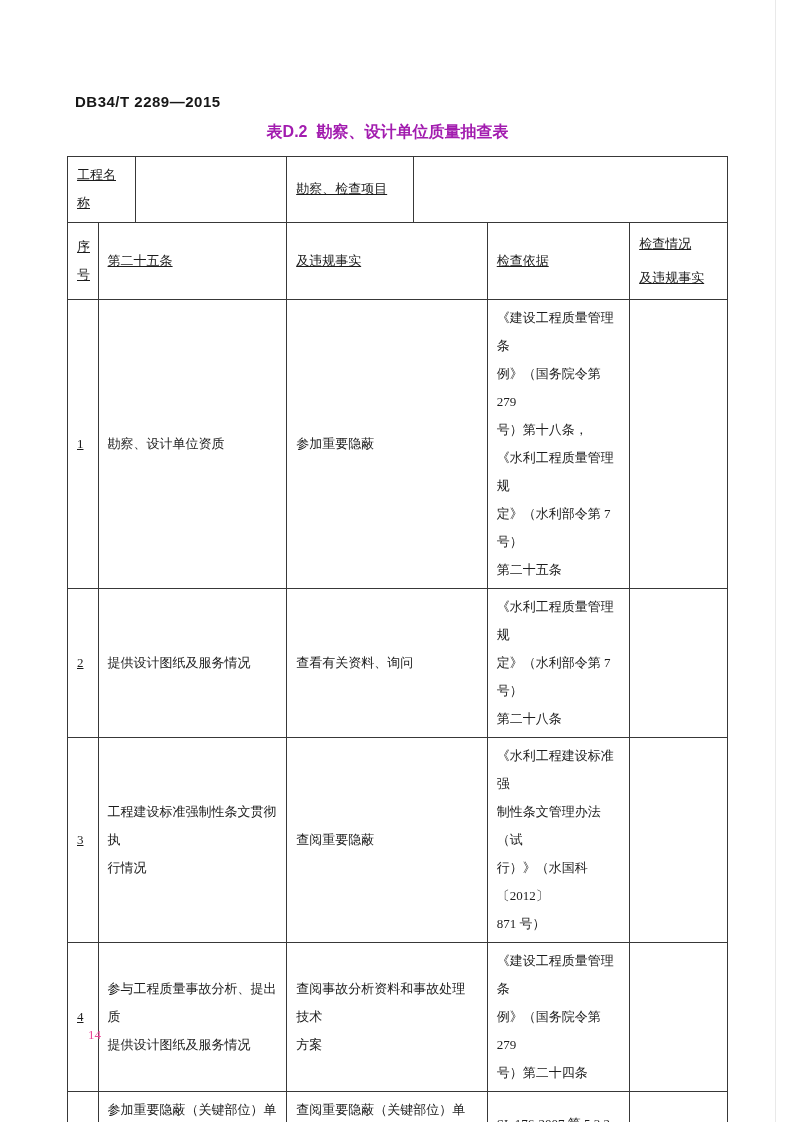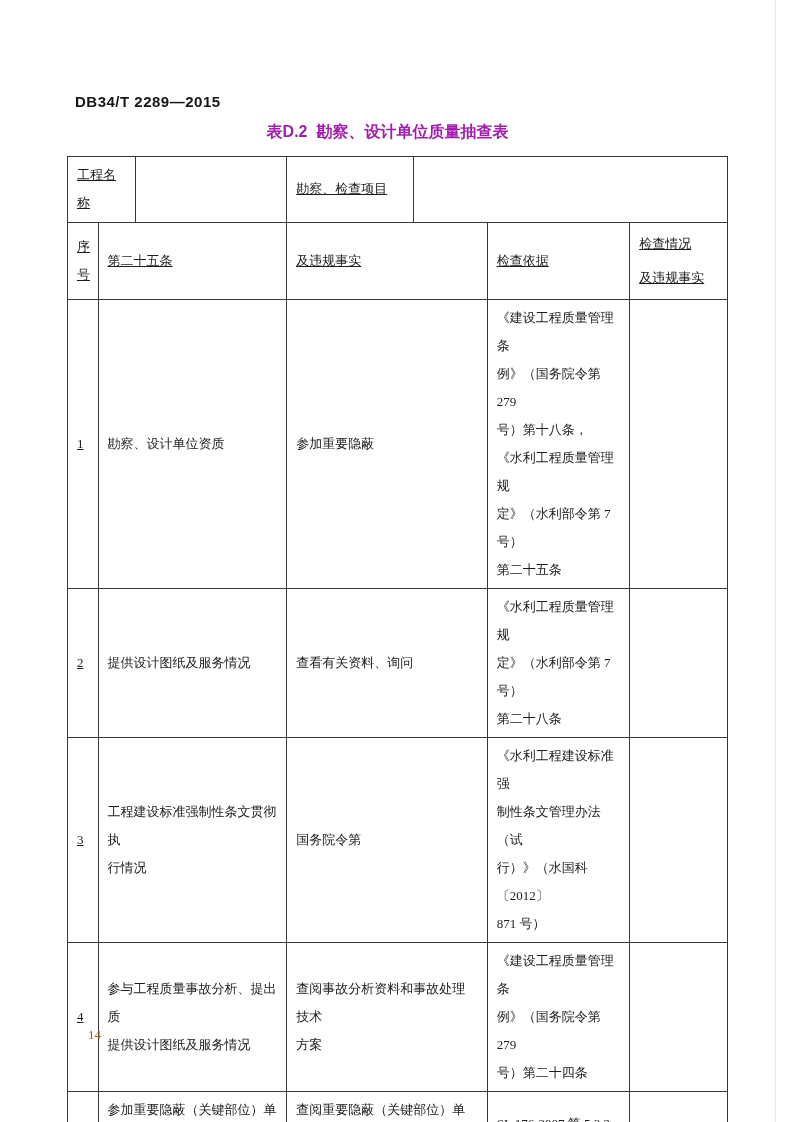--- a/index.html
+++ b/index.html
@@ -44,21 +44,21 @@
     padding: 4px 9px;
     color: #1c1c1c;
   }
   td:last-child { border-right: none; }
   .center { text-align: left; text-decoration: underline; }
   .pre { white-space: pre-line; line-height: 28px; }
   .lh { line-height: 28px; }
   .gapline { line-height: 34px; }
   .page-num {
     position: absolute; left: 88px; top: 1027px;
-    font-size: 13px; color: #a16207; text-align: right;
+    font-size: 13px; color: #ec4899; text-align: right;
   }
 </style>
 </head>
 <body>
 
 <div class="page">
 
   <div class="doc-code">DB34/T 2289—2015</div>
   <div class="doc-title">表D.2  勘察、设计单位质量抽查表</div>
 
@@ -120,21 +120,21 @@
         <td class="pre">《水利工程质量管理规
 定》（水利部令第 7 号）
 第二十八条</td>
         <td></td>
       </tr>
 
       <tr style="height:140px">
         <td class="center">3</td>
         <td class="pre">工程建设标准强制性条文贯彻执
 行情况</td>
-        <td class="pre">国务院令第</td>
+        <td class="pre">查阅重要隐蔽</td>
         <td class="pre">《水利工程建设标准强
 制性条文管理办法（试
 行）》（水国科〔2012〕
 871 号）</td>
         <td></td>
       </tr>
 
       <tr style="height:115px">
         <td class="center">4</td>
         <td class="pre">参与工程质量事故分析、提出质

